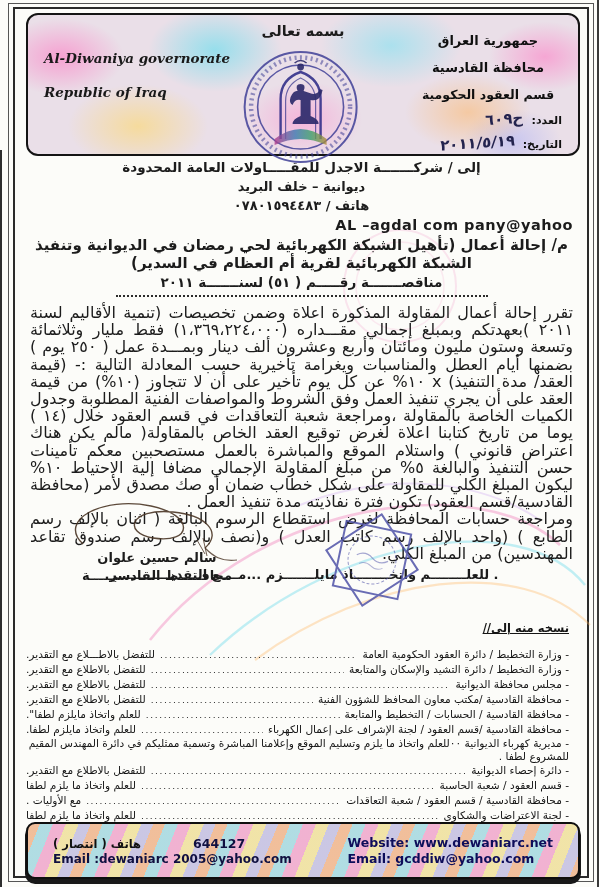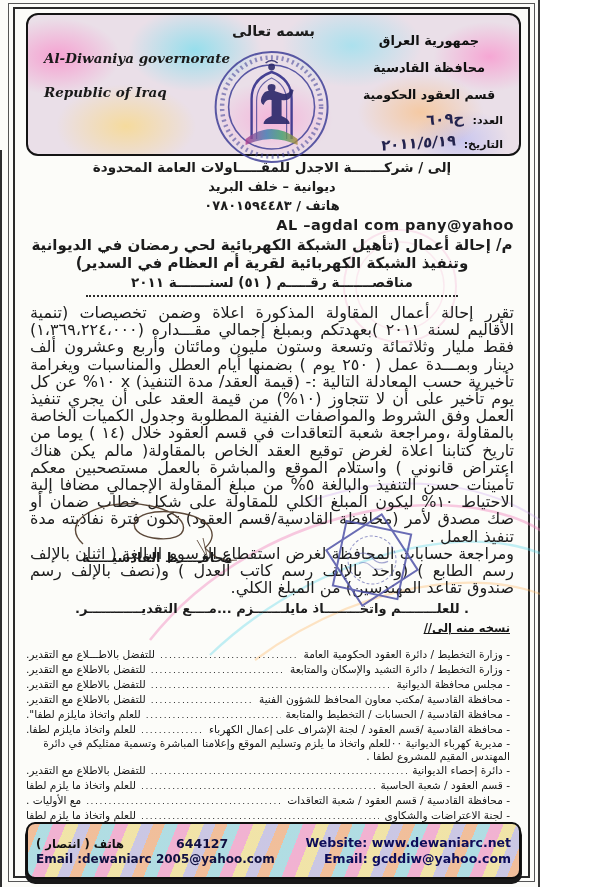--- a/index.html
+++ b/index.html
@@ -1,16 +1,16 @@
 <!DOCTYPE html>
 <html lang="ar"><head>
 <meta charset="utf-8">
 <style>
   html,body{margin:0;padding:0;background:#ffffff;}
-  .page{position:relative;width:540px;height:887px;background:#fcfcf9;overflow:hidden;
+  .page{position:relative;width:599px;height:887px;background:#fcfcf9;overflow:hidden;
         font-family:"DejaVu Sans",sans-serif;color:#1c1c1c;}
   
   .frame-outer{position:absolute;left:8px;top:3px;right:5px;bottom:5px;border:1px solid #555;}
   .frame-inner{position:absolute;left:13px;top:7px;right:10px;bottom:9px;border:2px solid #2a2a2a;}
   .scan-edge-left{position:absolute;left:0;top:150px;bottom:0;width:2px;background:#2e2e2e;}
   .scan-edge-right{position:absolute;right:0;top:0;bottom:0;width:2px;background:#3a3a3a;}
 
   
   .band{border:2px solid #141414;border-radius:12px;
         background-color:#eadfe8;
@@ -67,21 +67,21 @@
 
   
   .band-footer{position:absolute;left:26px;right:19px;bottom:8px;height:57px;
         border:2px solid #0e0e0e;border-radius:9px;box-shadow:0 4px 0 1px #181818;
         background-color:#e7dcd8;
         background-image:
           repeating-linear-gradient(112deg,
             rgba(255,150,70,.42) 0 11px, rgba(110,222,240,.45) 11px 23px,
             rgba(255,120,200,.42) 23px 35px, rgba(250,235,120,.5) 35px 47px,
             rgba(150,160,250,.35) 47px 58px);
-        display:flex;justify-content:space-between;align-items:center;padding:4px 8px;box-sizing:border-box;text-align:right;}
+        display:flex;justify-content:space-between;align-items:center;padding:4px 25px;box-sizing:border-box;}
   .f-left{display:flex;flex-direction:column;gap:1px;}
   .f-left-row{display:flex;align-items:baseline;gap:52px;}
   .f-phone-label{direction:rtl;font-weight:bold;font-size:11.5px;color:#101010;}
   .f-phone-num{font-weight:bold;font-size:12.5px;color:#101040;}
   .f-email{font-weight:bold;font-size:12px;color:#101040;}
   .f-right{display:flex;flex-direction:column;gap:1px;font-weight:bold;font-size:12.5px;color:#0d0d5a;}
 </style>
 </head>
 <body>
 
@@ -155,20 +155,21 @@
     <p class="para">ومراجعة حسابات المحافظة لغرض استقطاع الرسوم البالغة ( اثنان بالإلف رسم الطابع ) (واحد بالإلف رسم كاتب العدل ) و(نصف بالإلف رسم صندوق تقاعد المهندسين) من المبلغ الكلي.</p>
     <div class="closing">. للعلــــــــم واتخــــــــاذ مايلـــــــزم ...مــــع التقديــــــــــــر.</div>
   </div>
 
   <svg class="sig-scribble" width="230" height="95" viewBox="0 0 230 95">
     <path d="M28,62 C2,38 48,14 96,24 C140,33 138,62 98,56 C68,51 74,26 118,30 C150,33 168,50 150,66" fill="none" stroke="#4a3525" stroke-width="1.4" opacity="0.9"></path>
     <path d="M150,66 C158,74 166,80 182,78" fill="none" stroke="#4a3525" stroke-width="1.2" opacity="0.8"></path>
     <path d="M142,58 l8,14 M148,56 l4,18" fill="none" stroke="#4a3525" stroke-width="1" opacity="0.8"></path>
   </svg>
   <div class="sig-block">
+    <div>سالم حسين علوان</div>
     <div>محافـــــظ القادسيـــــة</div>
   </div>
 
   <svg class="star-stamp" width="104" height="104" viewBox="0 0 104 104">
     <g transform="rotate(12 52 52)">
       <rect x="19" y="19" width="66" height="66" fill="none" stroke="#5053a8" stroke-width="2"></rect>
       <rect x="19" y="19" width="66" height="66" fill="none" stroke="#5053a8" stroke-width="2" transform="rotate(45 52 52)"></rect>
       <circle cx="52" cy="52" r="24" fill="none" stroke="#5053a8" stroke-width="1" stroke-dasharray="3 2" opacity="0.7"></circle>
       <path d="M36,50 q8,-6 16,0 q8,6 16,0" fill="none" stroke="#5053a8" stroke-width="1.2" opacity="0.6"></path>
       <path d="M40,58 q6,-4 12,0 q6,4 12,0" fill="none" stroke="#5053a8" stroke-width="1" opacity="0.5"></path>

